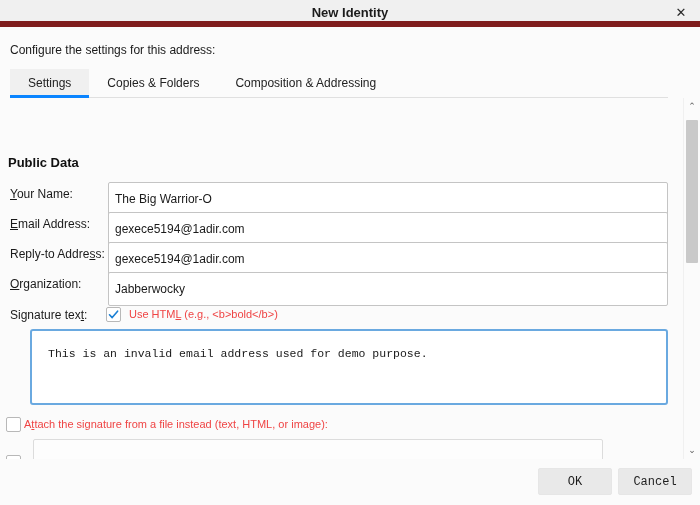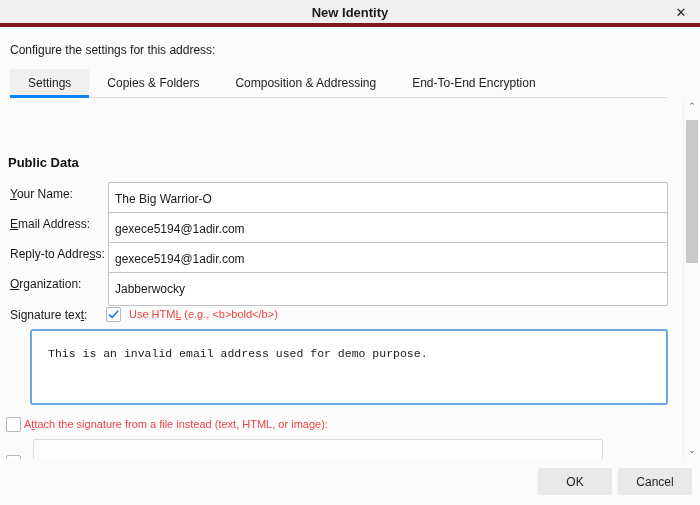--- a/index.html
+++ b/index.html
@@ -25,21 +25,21 @@
     box-sizing: border-box;
   }
 
   
   .titlebar {
     position: absolute;
     left: 0; top: 0;
     width: 700px;
     height: 27px;
     background: #f0f0f0;
-    border-bottom: 4px solid #7f1d1d;
+    border-bottom: 6px solid #7f1d1d;
     box-sizing: border-box;
   }
   .titlebar-title {
     position: absolute;
     left: 0; top: 0;
     width: 700px;
     line-height: 26px;
     text-align: center;
     font-size: 13px;
     font-weight: 600;
@@ -281,21 +281,21 @@
   }
   .btn {
     position: absolute;
     top: 9px;
     width: 74px;
     height: 27px;
     box-sizing: border-box;
     border: 1px solid #e6e6e6;
     border-radius: 2px;
     background: #e9e9e9;
-    font-family: Liberation Sans, sans-serif;
+    font-family: Liberation Mono, monospace;
     font-size: 12px;
     color: #1d1d1d;
     cursor: pointer;
   }
   .btn.ok { left: 538px; }
   .btn.cancel { left: 618px; }
 </style>
 </head>
 <body>
 
@@ -312,23 +312,20 @@
 
     <div class="tabstrip">
       <div class="tab active">
         <span>Settings</span>
       </div>
       <div class="tab">
         <span>Copies &amp; Folders</span>
       </div>
       <div class="tab">
         <span>Composition &amp; Addressing</span>
-      </div>
-      <div class="tab">
-        <span>End-To-End Encryption</span>
       </div>
     </div>
 
     <div class="pane">
 
       <div class="section-title">Public Data</div>
 
       <div class="row" style="top:84px">
         <div class="row-label"><span class="ak">Y</span><span>our Name:</span></div>
         <input class="text-input" type="text" value="The Big Warrior-O" style="">

